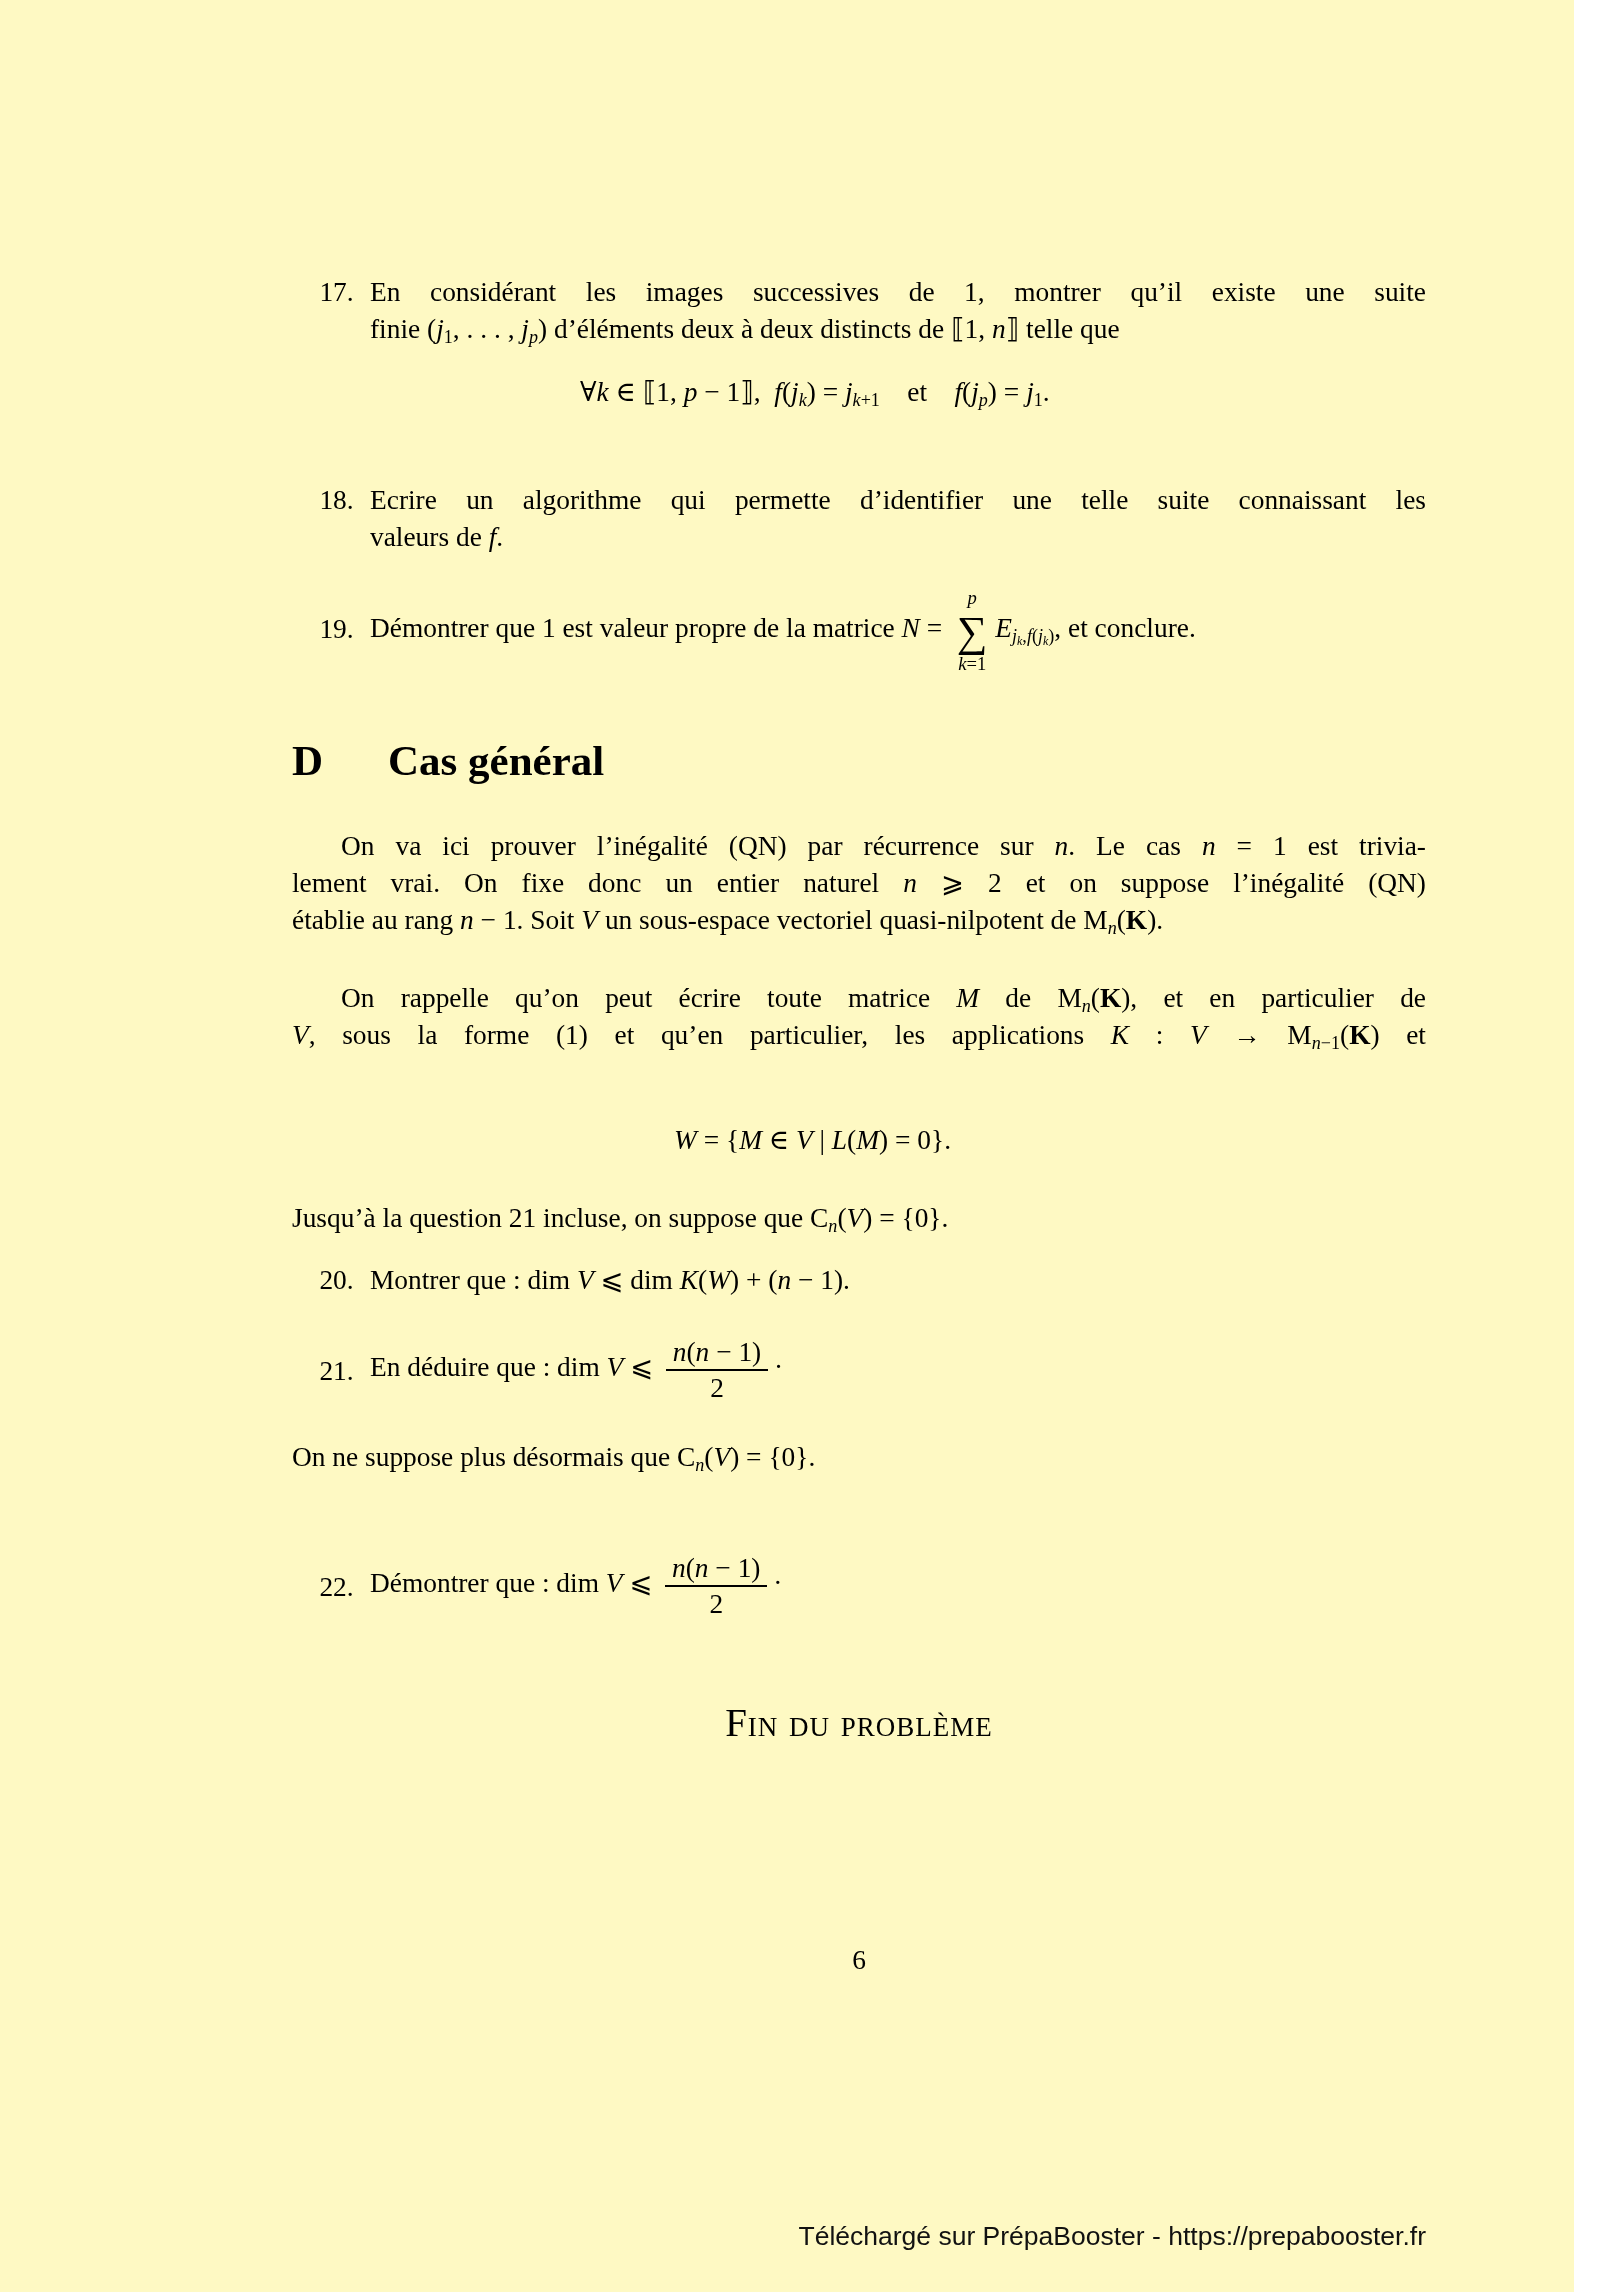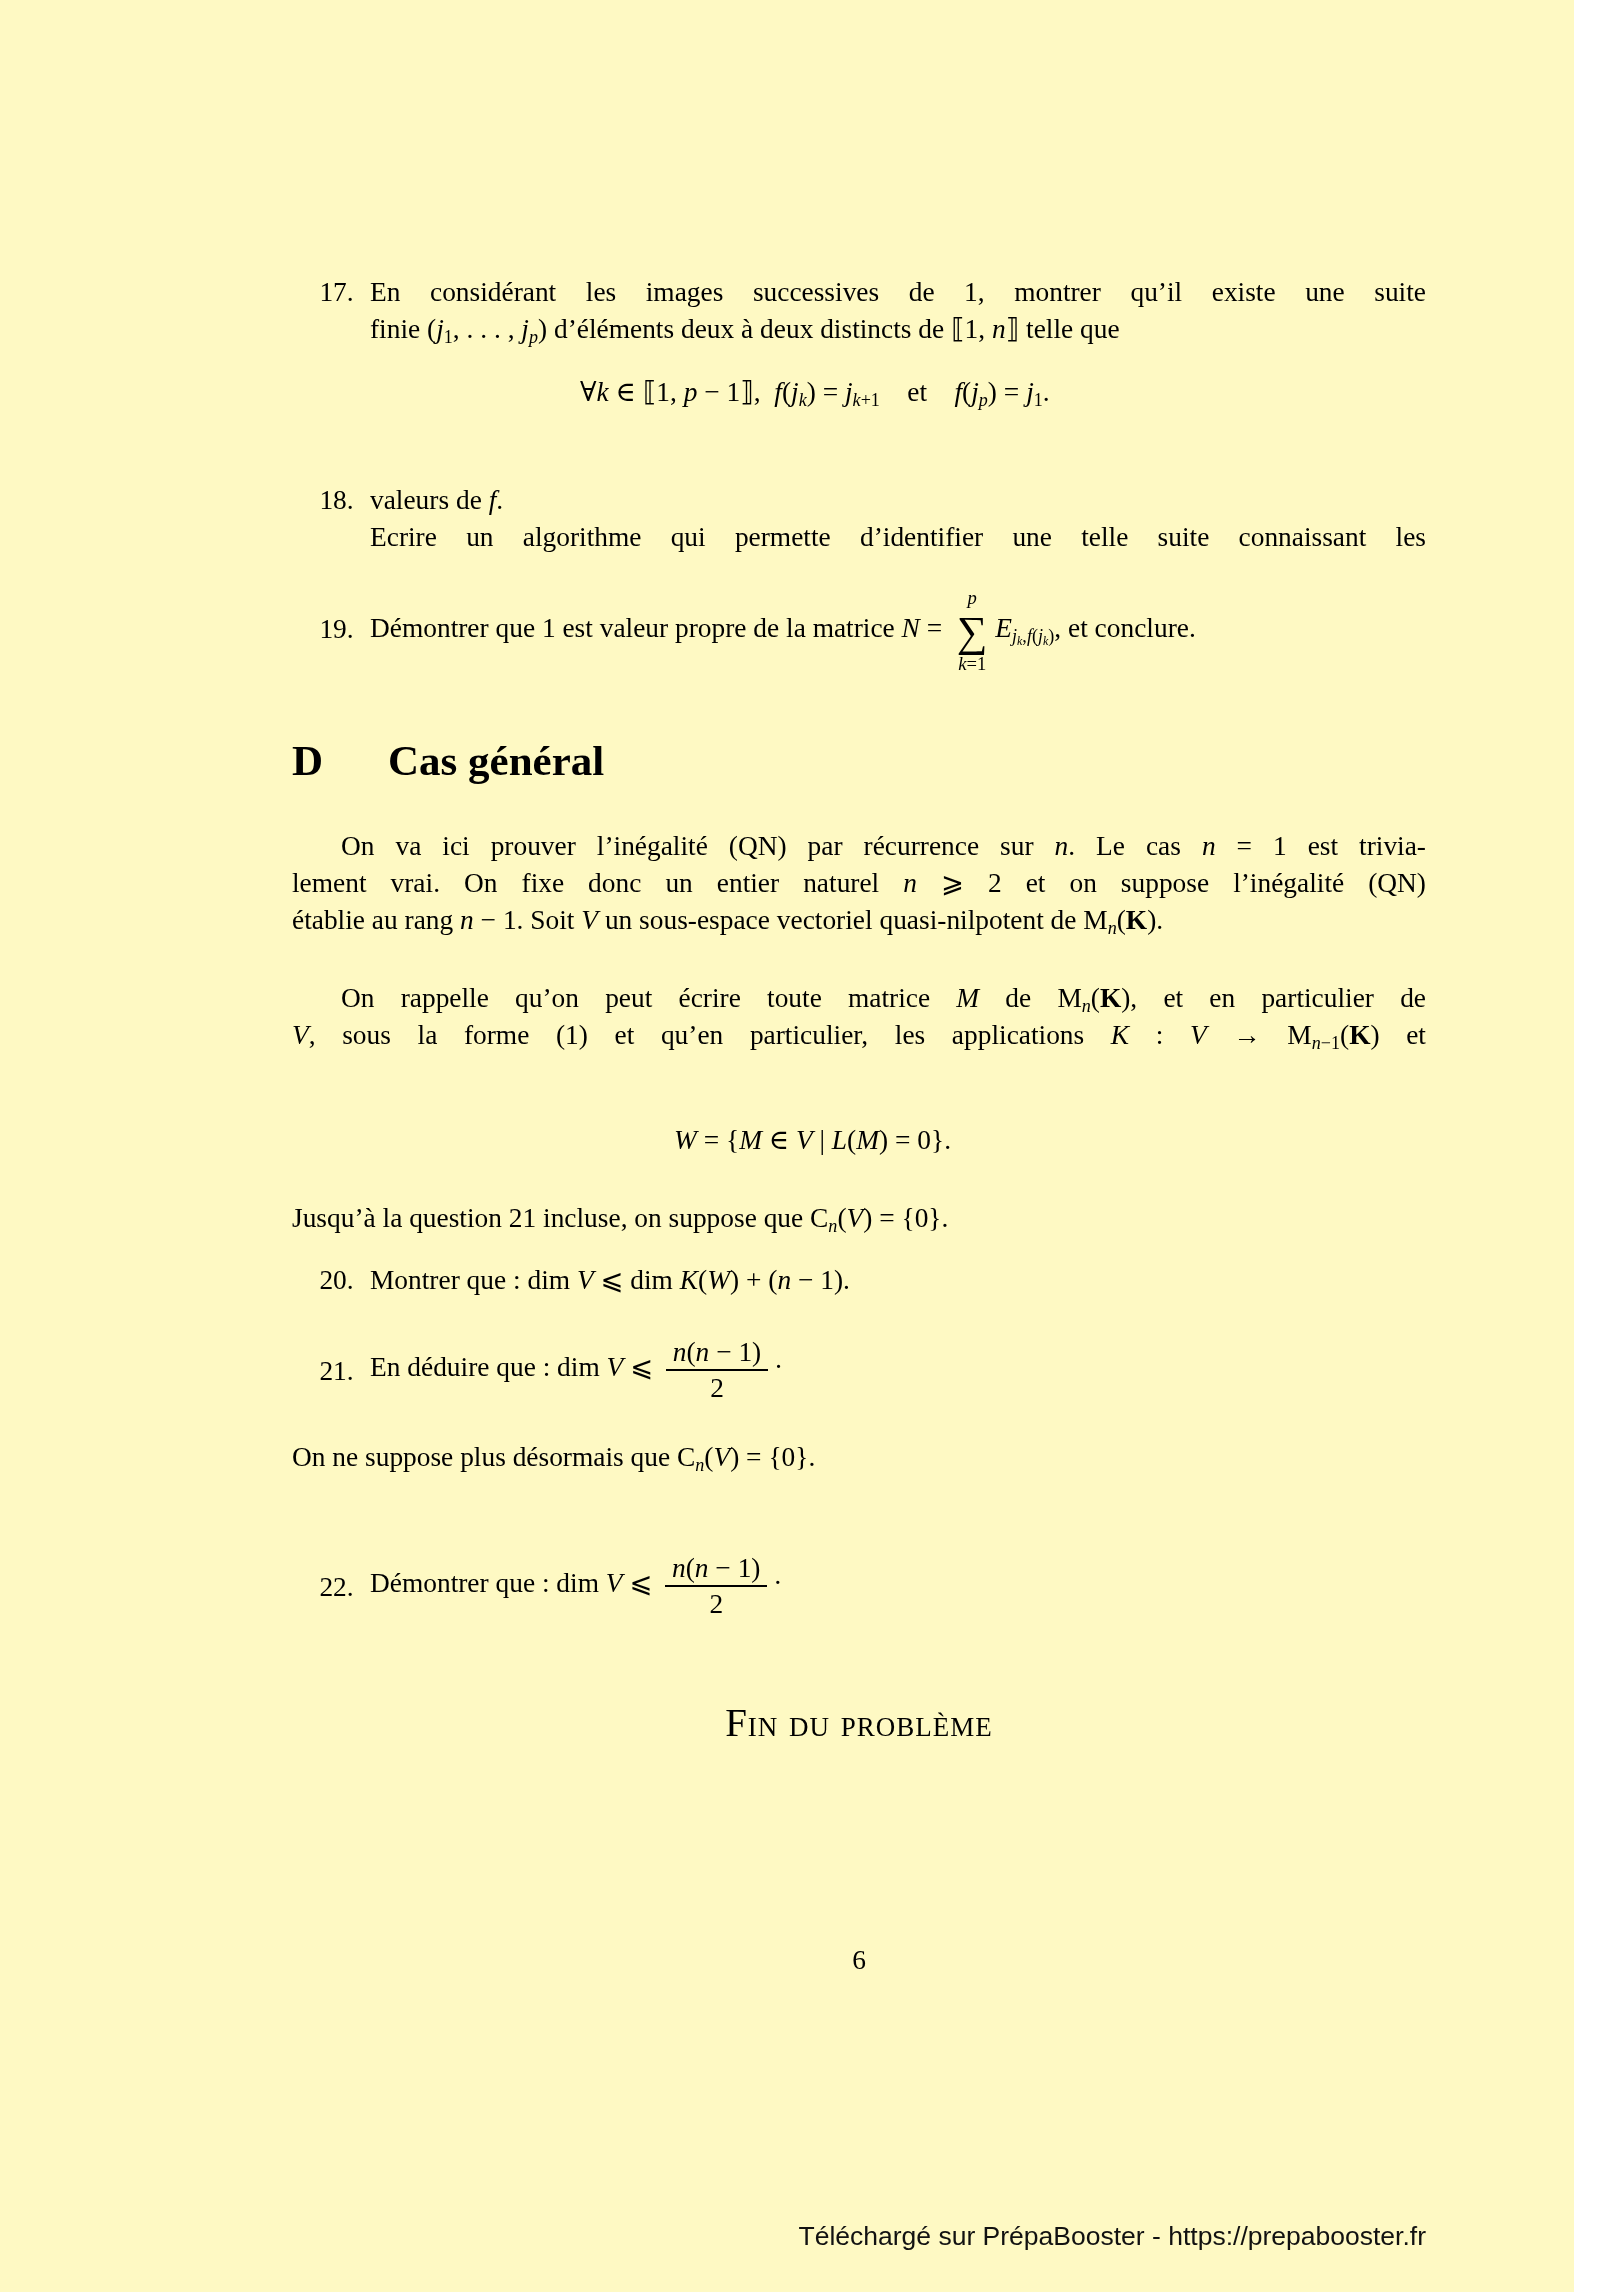--- a/index.html
+++ b/index.html
@@ -52,22 +52,22 @@
       <span class="line j">En considérant les images successives de 1, montrer qu’il existe une suite</span>
       <span class="line">finie (<i>j</i><sub>1</sub>, . . . , <i>j</i><sub><i>p</i></sub>) d’éléments deux à deux distincts de ⟦1, <i>n</i>⟧ telle que</span>
     </div>
   </div>
 
   <div class="abs eq" style="left:580px;top:371px;">∀<i>k</i> ∈ ⟦1, <i>p</i> − 1⟧, <i>f</i>(<i>j</i><sub><i>k</i></sub>) = <i>j</i><sub><i>k</i>+1</sub> et <i>f</i>(<i>j</i><sub><i>p</i></sub>) = <i>j</i><sub>1</sub>.</div>
 
   <div class="block" style="top:482px;">
     <span class="num">18.</span>
     <div class="itext">
+      <span class="line j">Ecrire un algorithme qui permette d’identifier une telle suite connaissant les</span>
       <span class="line">valeurs de <i>f</i>.</span>
-      <span class="line j">Ecrire un algorithme qui permette d’identifier une telle suite connaissant les</span>
     </div>
   </div>
 
   <div class="block" style="top:588px;">
     <span class="num" style="top:22.5px;">19.</span>
     <div class="itext nowrap">
       <span>Démontrer que 1 est valeur propre de la matrice <i>N</i> = </span><span class="sum">
           <span class="lim"><i>p</i></span>
           <span class="sig">∑</span>
           <span class="lim"><i>k</i>=1</span>

